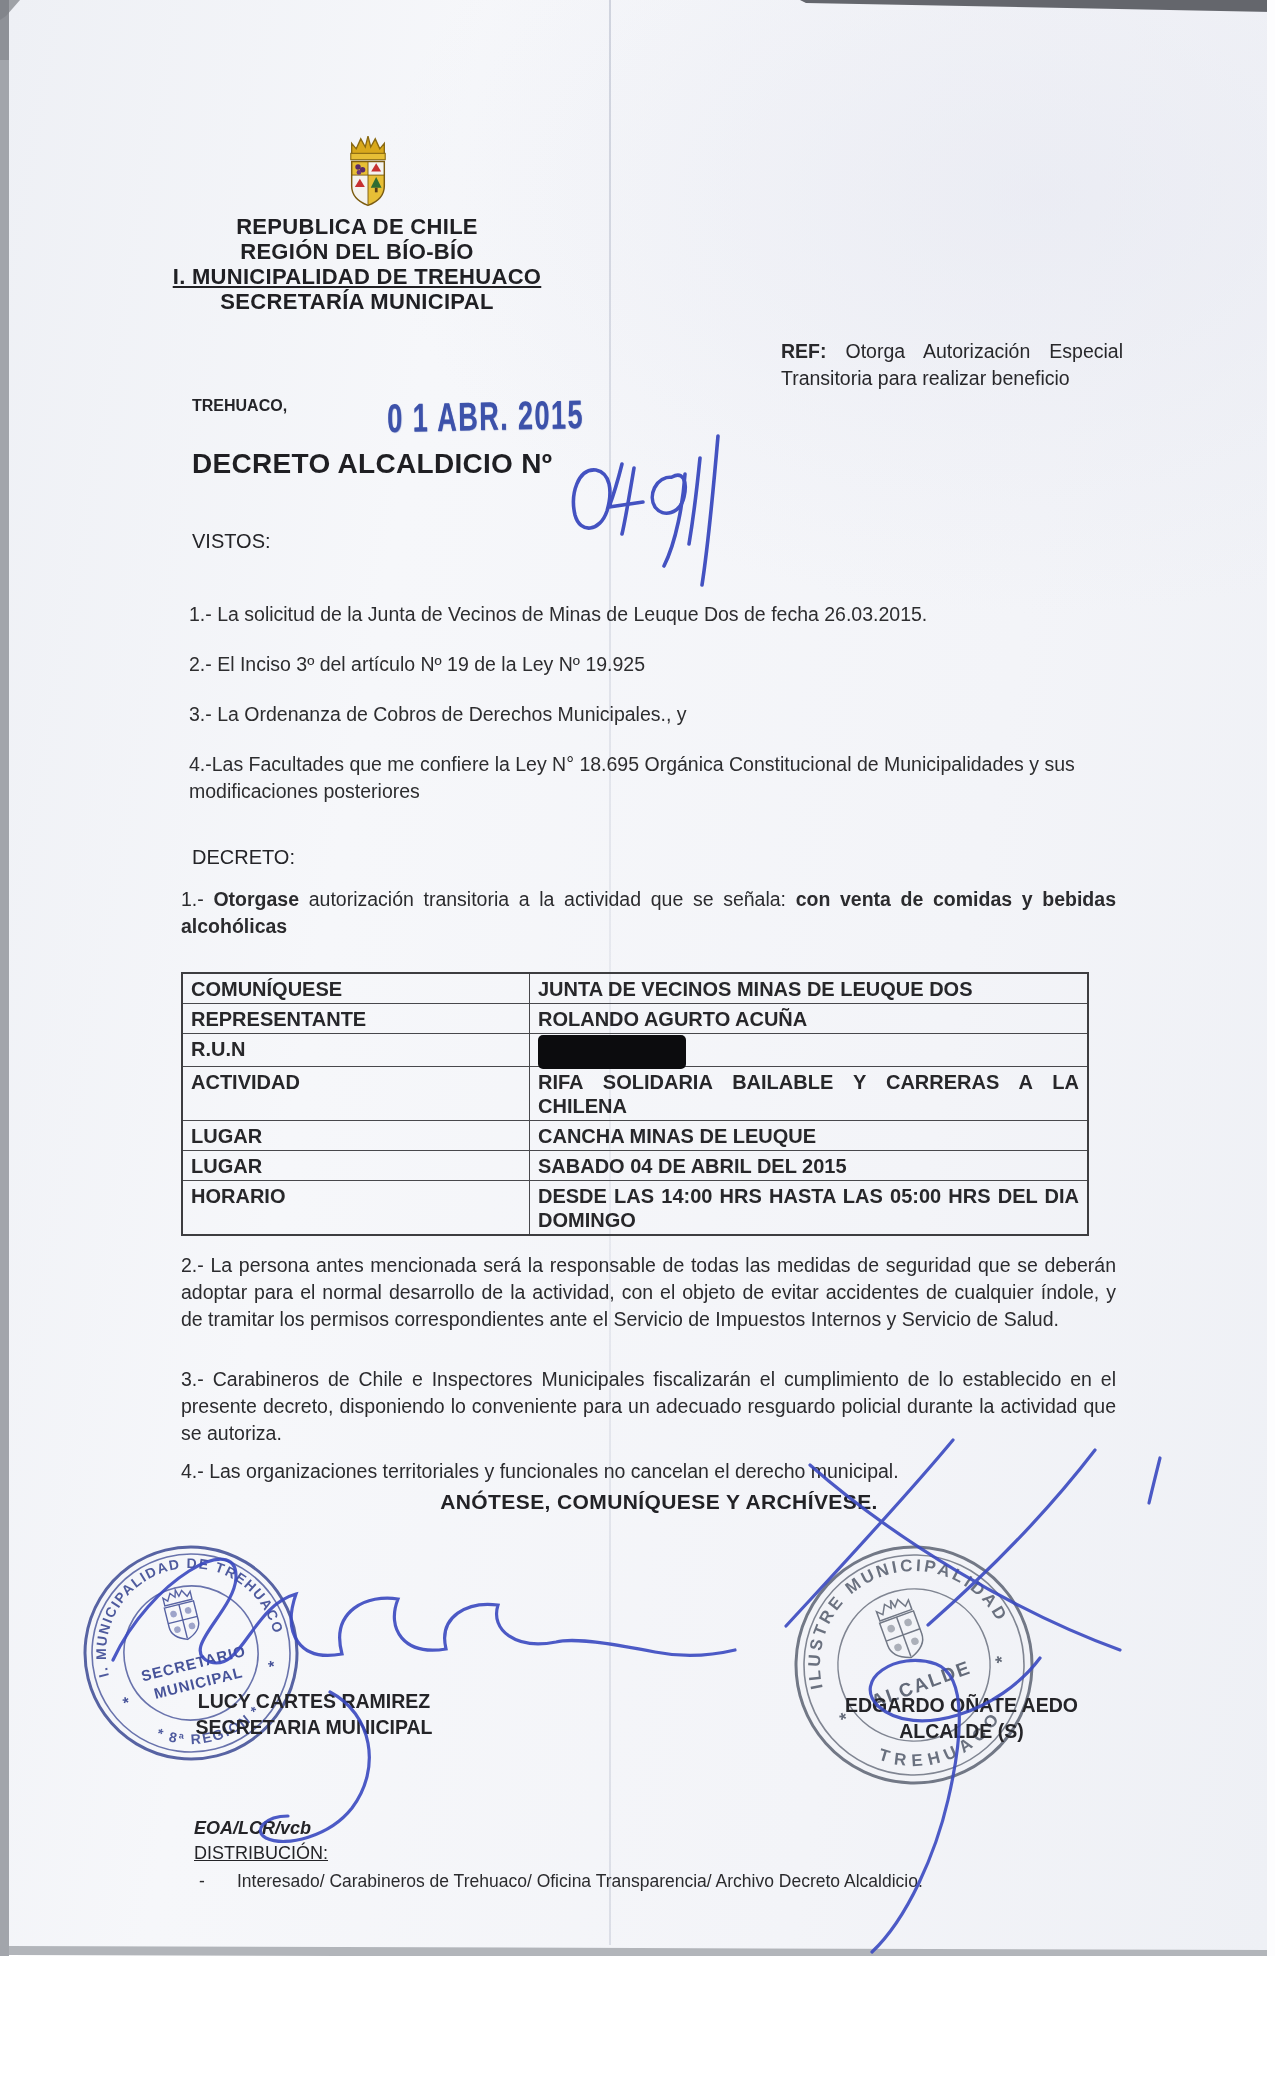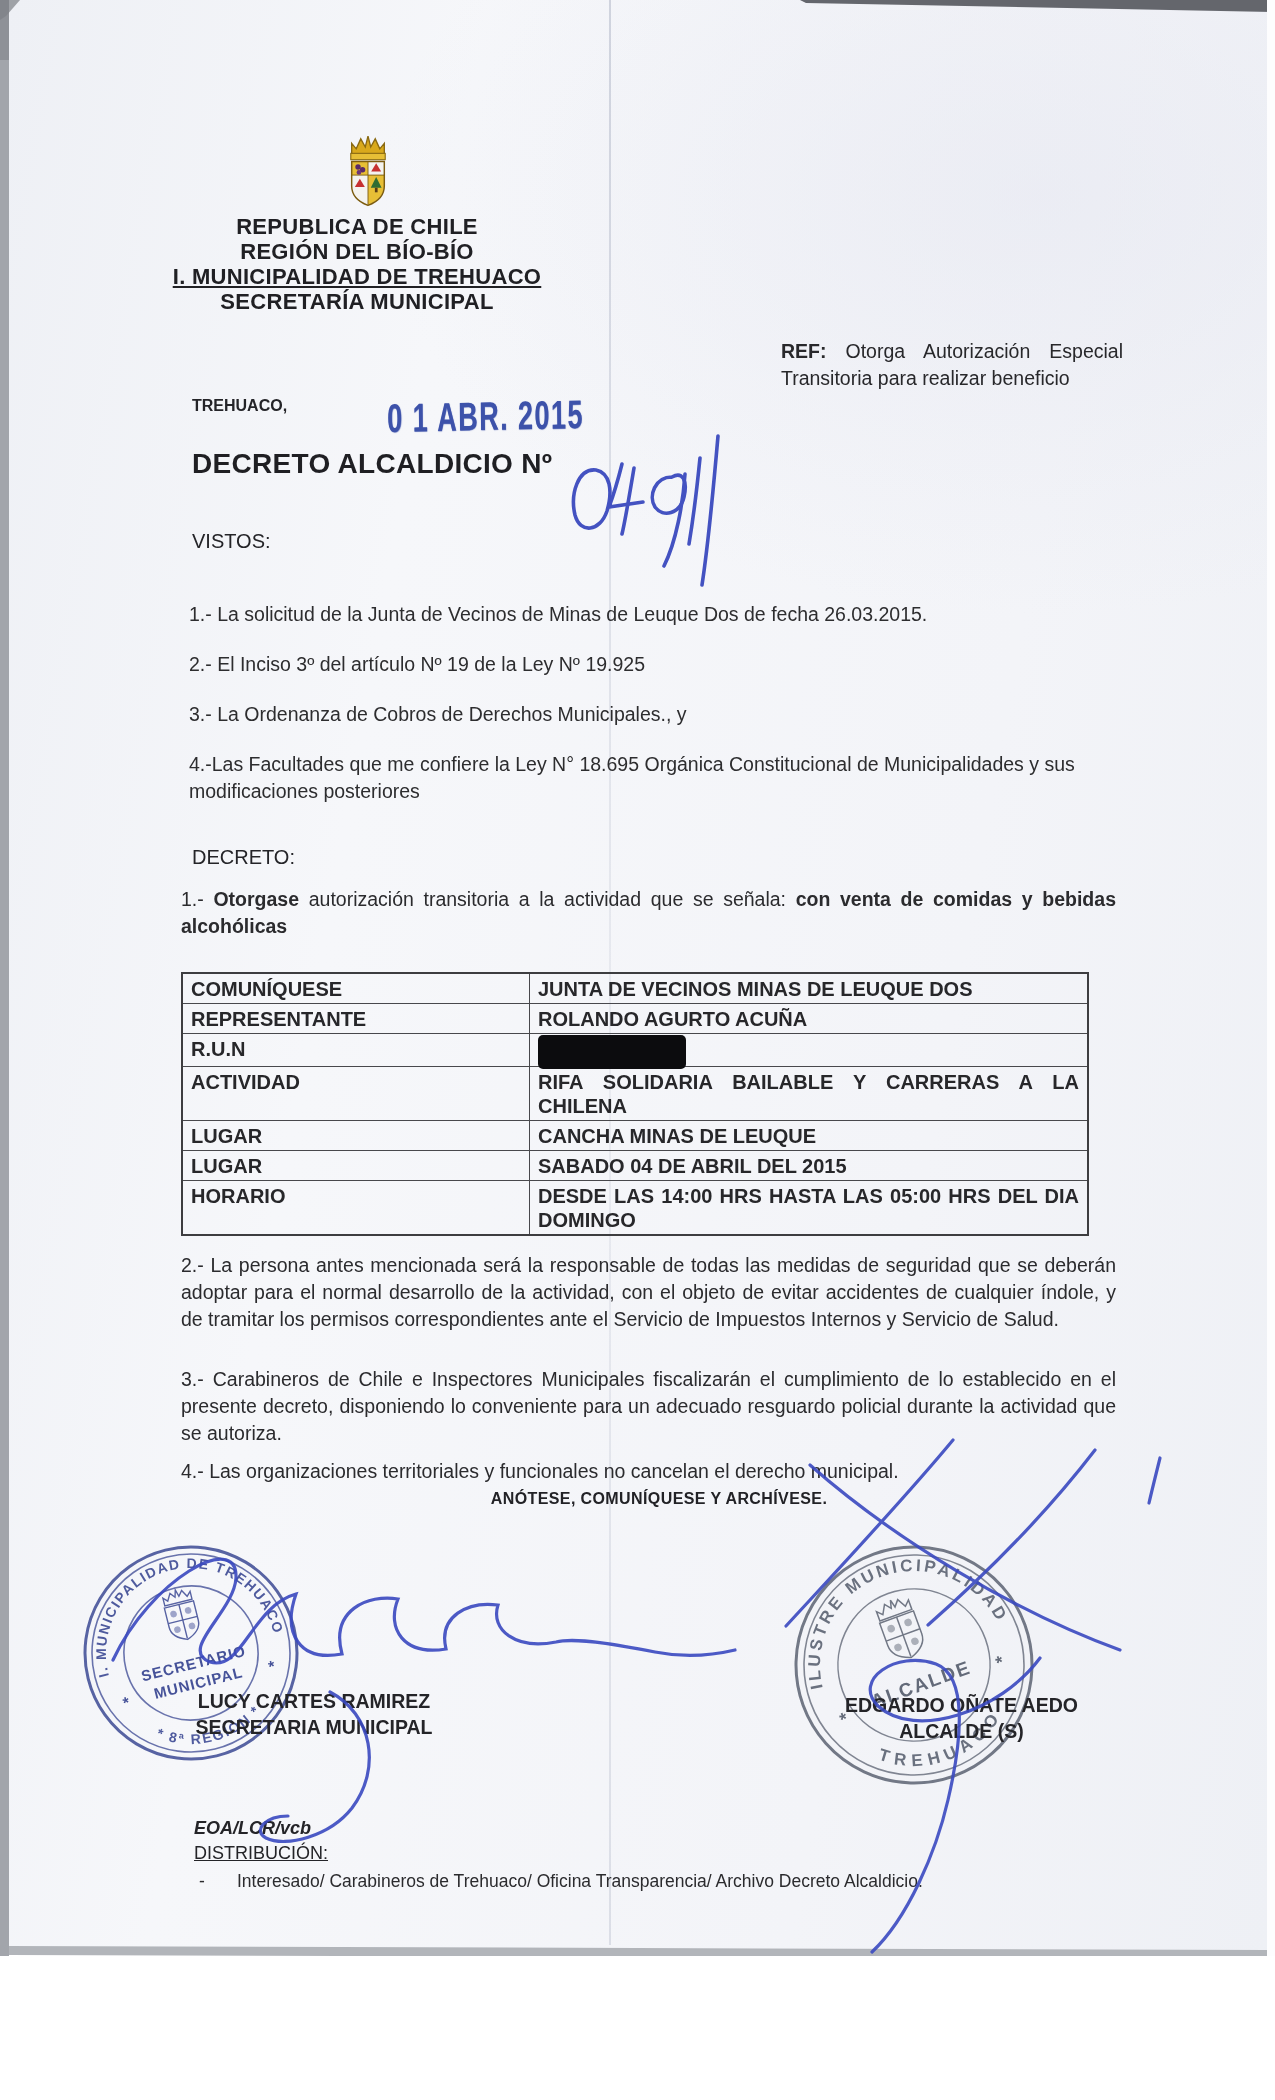--- a/index.html
+++ b/index.html
@@ -30,21 +30,21 @@
   .vistos-list .vitem{margin-bottom:23px;}
   .body-par{font-size:19.5px;line-height:27px;color:#2b2b2e;}
   .auth-table{left:172px;top:972px;width:908px;border:2px solid #3d3d40;border-collapse:collapse;
               font-size:20px;line-height:24px;color:#27272a;}
   .auth-table td{border:1.6px solid #48484c;vertical-align:top;padding:3px 8px 2px 8px;}
   .auth-table td.lab{width:330px;font-weight:bold;}
   .auth-table td.val{text-align:justify;font-weight:bold;}
   .auth-table td.val.spread{word-spacing:8px;}
   .redaction{display:inline-block;width:148px;height:34px;background:#0c0c0e;border-radius:5px;
              margin:-2px 0 -10px 0;}
-  .closing{left:160px;top:1490px;width:980px;text-align:center;font-size:16px;font-weight:bold;
+  .closing{left:160px;top:1490px;width:980px;text-align:center;font-size:21px;font-weight:bold;
            color:#222226;letter-spacing:.4px;}
   .sig-name{font-size:19.5px;line-height:26px;font-weight:bold;text-align:center;color:#242428;}
   .stamp{opacity:.88;pointer-events:none;}
   .footer-initials{left:185px;top:1818px;font-size:18px;font-weight:bold;color:#242428;font-style:italic;}
   .footer-dist{left:185px;top:1843px;font-size:18px;font-weight:normal;text-decoration:underline;color:#242428;}
   .footer-item{left:190px;top:1871px;width:900px;font-size:17.5px;color:#2b2b2e;}
   .footer-item .dash{display:inline-block;width:38px;}
   .ink-overlay{position:absolute;left:0;top:0;z-index:5;pointer-events:none;}
   .artifacts{position:absolute;left:0;top:0;z-index:4;pointer-events:none;}
 </style>

